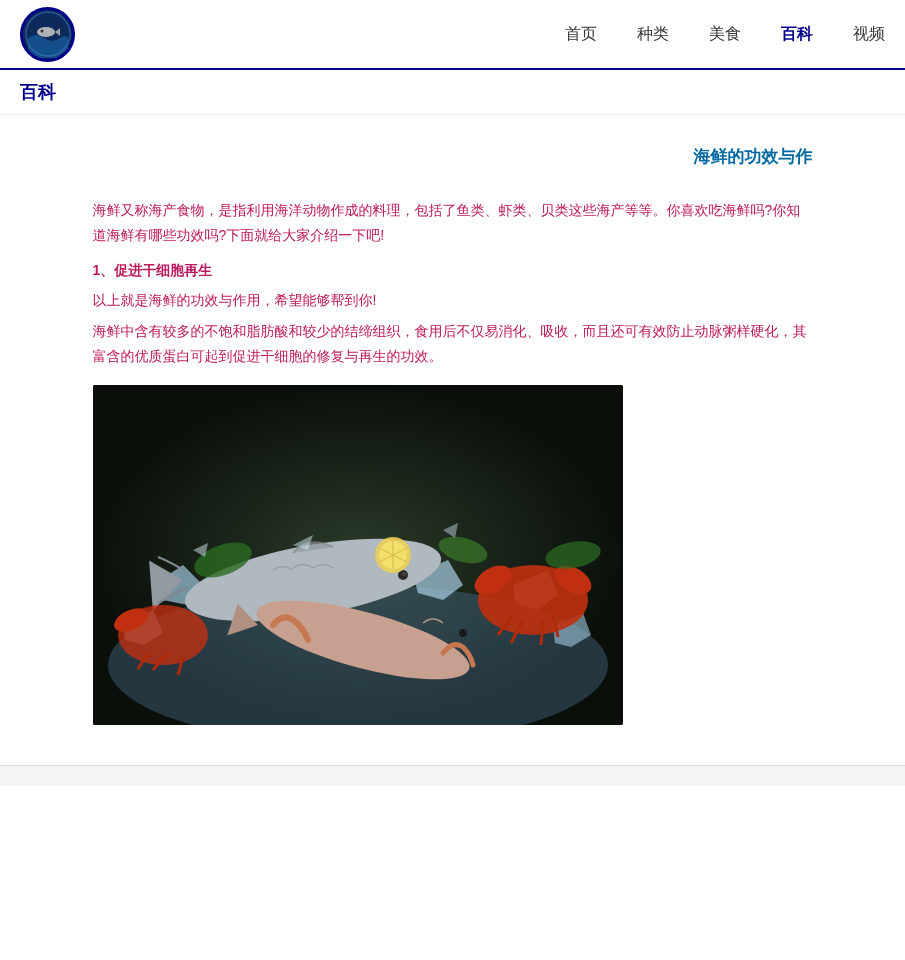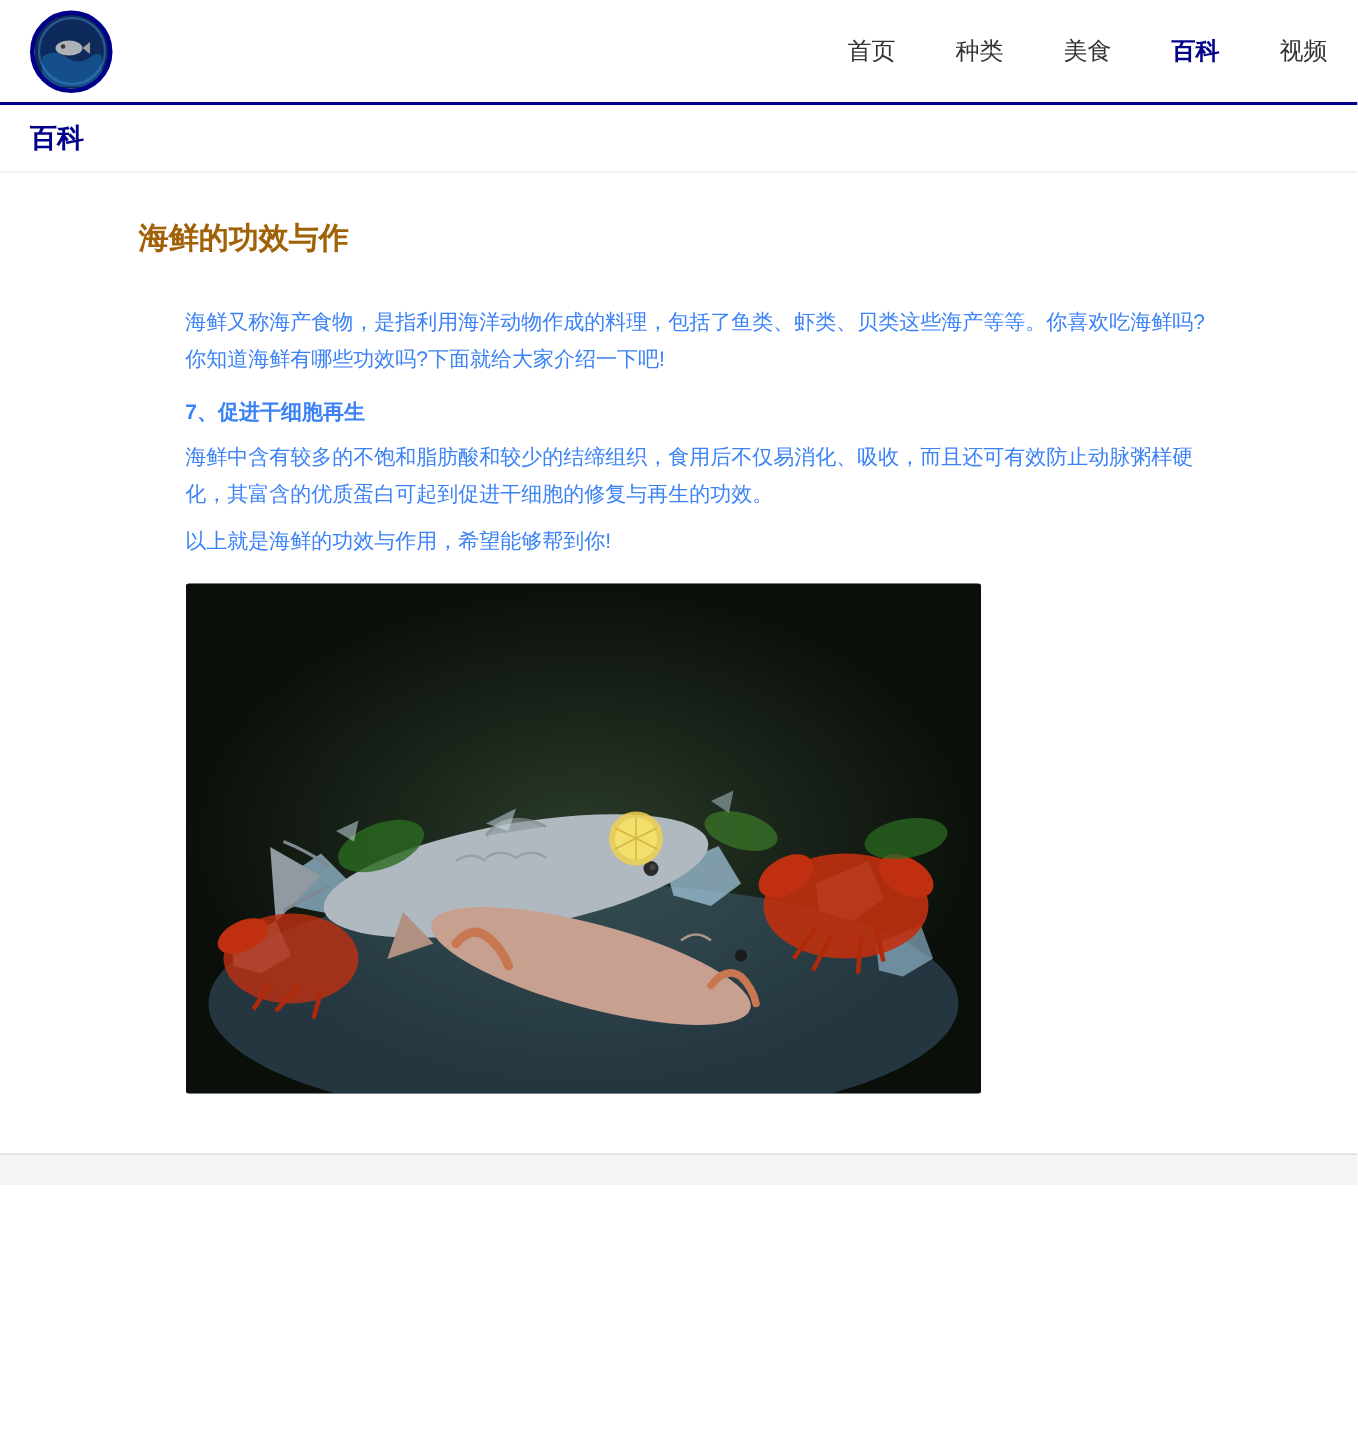--- a/index.html
+++ b/index.html
@@ -62,31 +62,30 @@
       font-weight: bold;
     }
 
     
     .main-content {
       max-width: 760px;
       margin: 30px auto;
       padding: 0 20px;
     }
     .article-title {
-      text-align: left;
-      font-size: 20px;
-      font-weight: bold;
-      color: #a16207;
+      text-align: right;
+      font-size: 17px;
+      font-weight: bold;
+      color: #0369a1;
       margin-bottom: 30px;
     }
     .article-body {
       line-height: 1.8;
       font-size: 14px;
-      color: #3b82f6;
-      margin-left: 31px;
+      color: #be185d;
     }
     .article-body p {
       margin-bottom: 6px;
     }
     .article-body .section-title {
       font-weight: bold;
       margin-top: 10px;
       margin-bottom: 4px;
     }
     .article-image {
@@ -140,23 +139,23 @@
 
 <div class="breadcrumb-bar">
   <span class="breadcrumb-text">百科</span>
 </div>
 
 <div class="main-content">
   <h1 class="article-title">海鲜的功效与作</h1>
 
   <div class="article-body">
     <p>海鲜又称海产食物，是指利用海洋动物作成的料理，包括了鱼类、虾类、贝类这些海产等等。你喜欢吃海鲜吗?你知道海鲜有哪些功效吗?下面就给大家介绍一下吧!</p>
-    <p class="section-title">7、促进干细胞再生</p>
+    <p class="section-title">1、促进干细胞再生</p>
+    <p>以上就是海鲜的功效与作用，希望能够帮到你!</p>
     <p>海鲜中含有较多的不饱和脂肪酸和较少的结缔组织，食用后不仅易消化、吸收，而且还可有效防止动脉粥样硬化，其富含的优质蛋白可起到促进干细胞的修复与再生的功效。</p>
-    <p>以上就是海鲜的功效与作用，希望能够帮到你!</p>
 
     <div class="article-image">
       <svg width="530" height="340" viewBox="0 0 530 340" xmlns="http://www.w3.org/2000/svg">
 
         <defs>
           <radialGradient id="bg" cx="50%" cy="50%" r="50%">
             <stop offset="0%" stop-color="#2a3a2a"></stop>
             <stop offset="100%" stop-color="#0a0f0a"></stop>
           </radialGradient>
           <radialGradient id="ice" cx="50%" cy="40%" r="60%">

